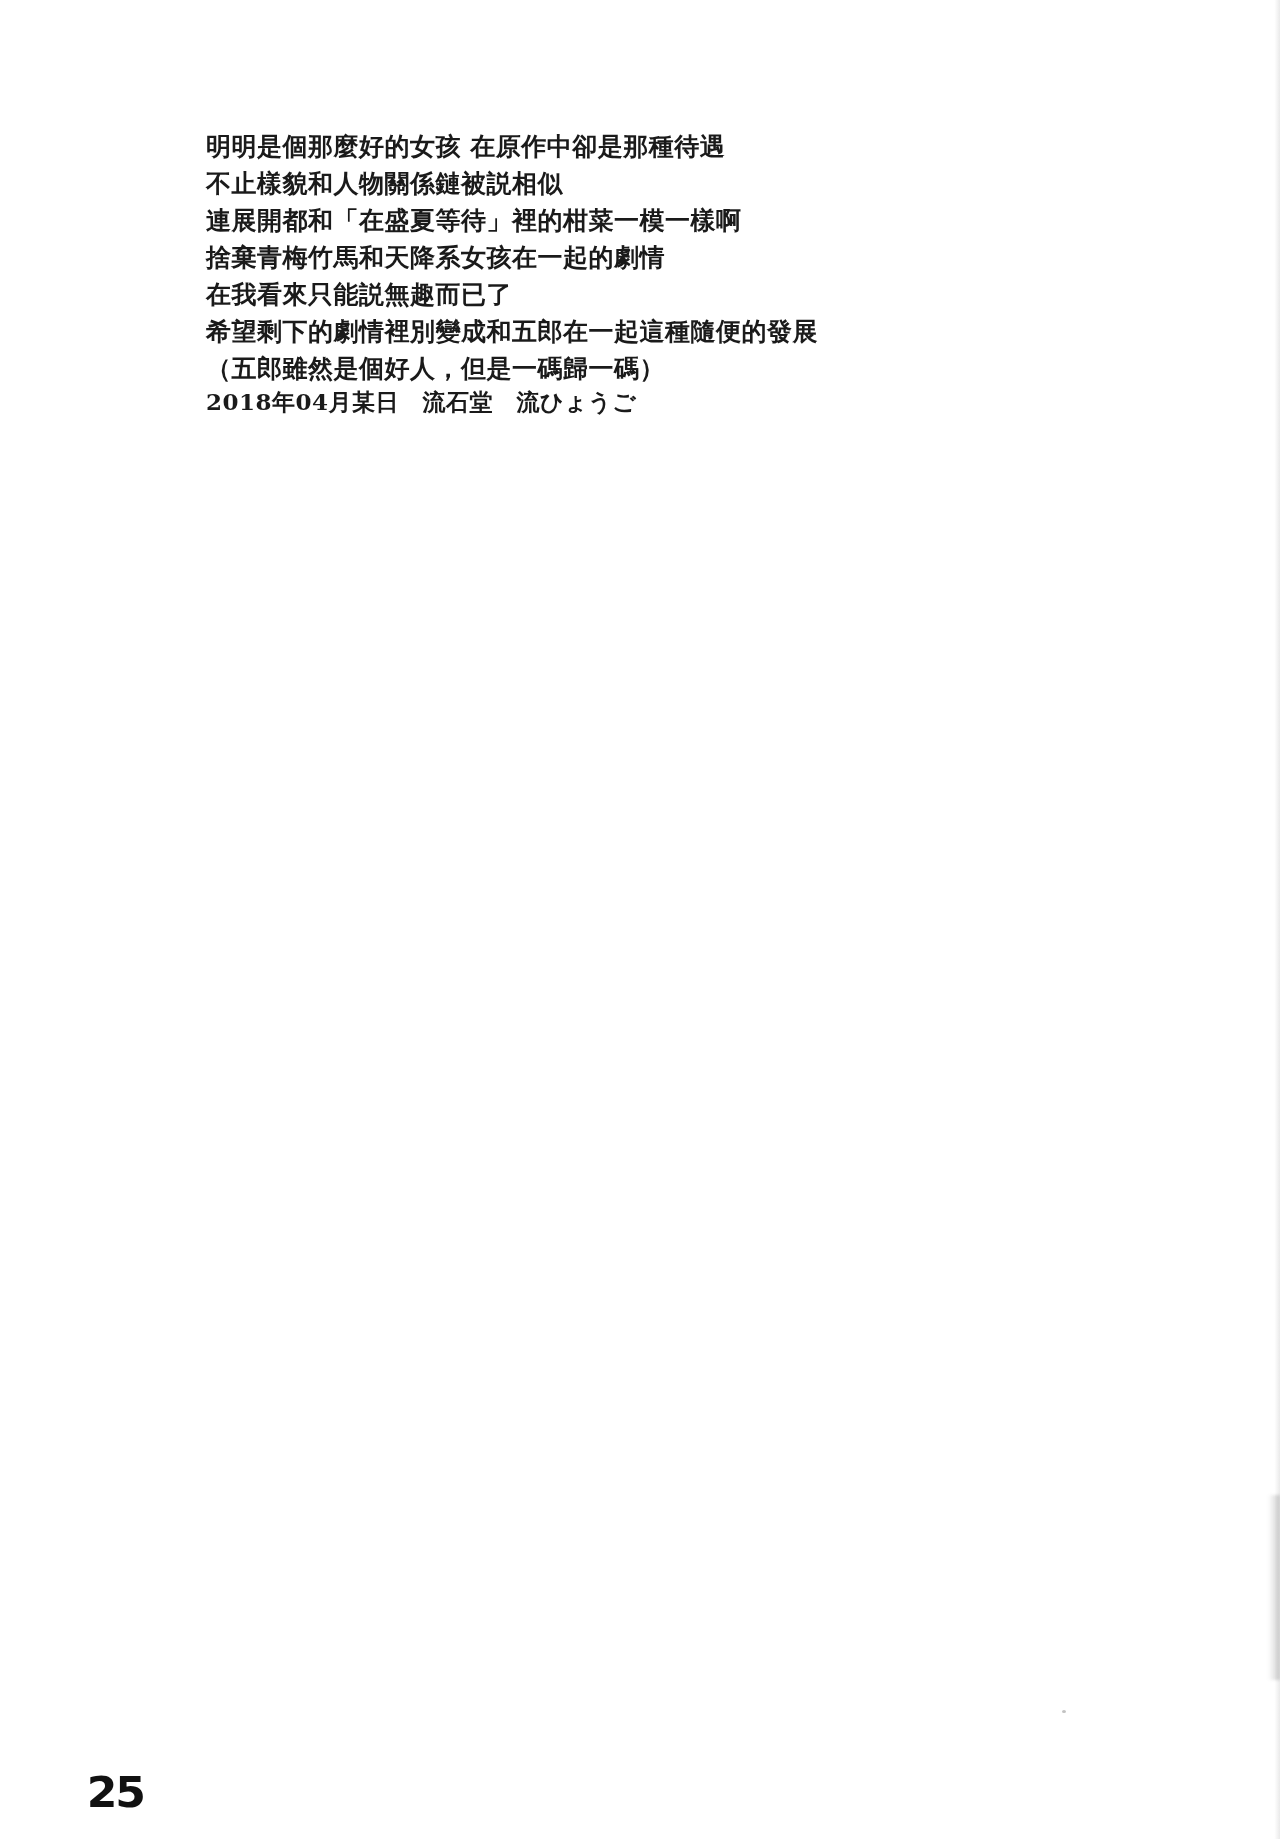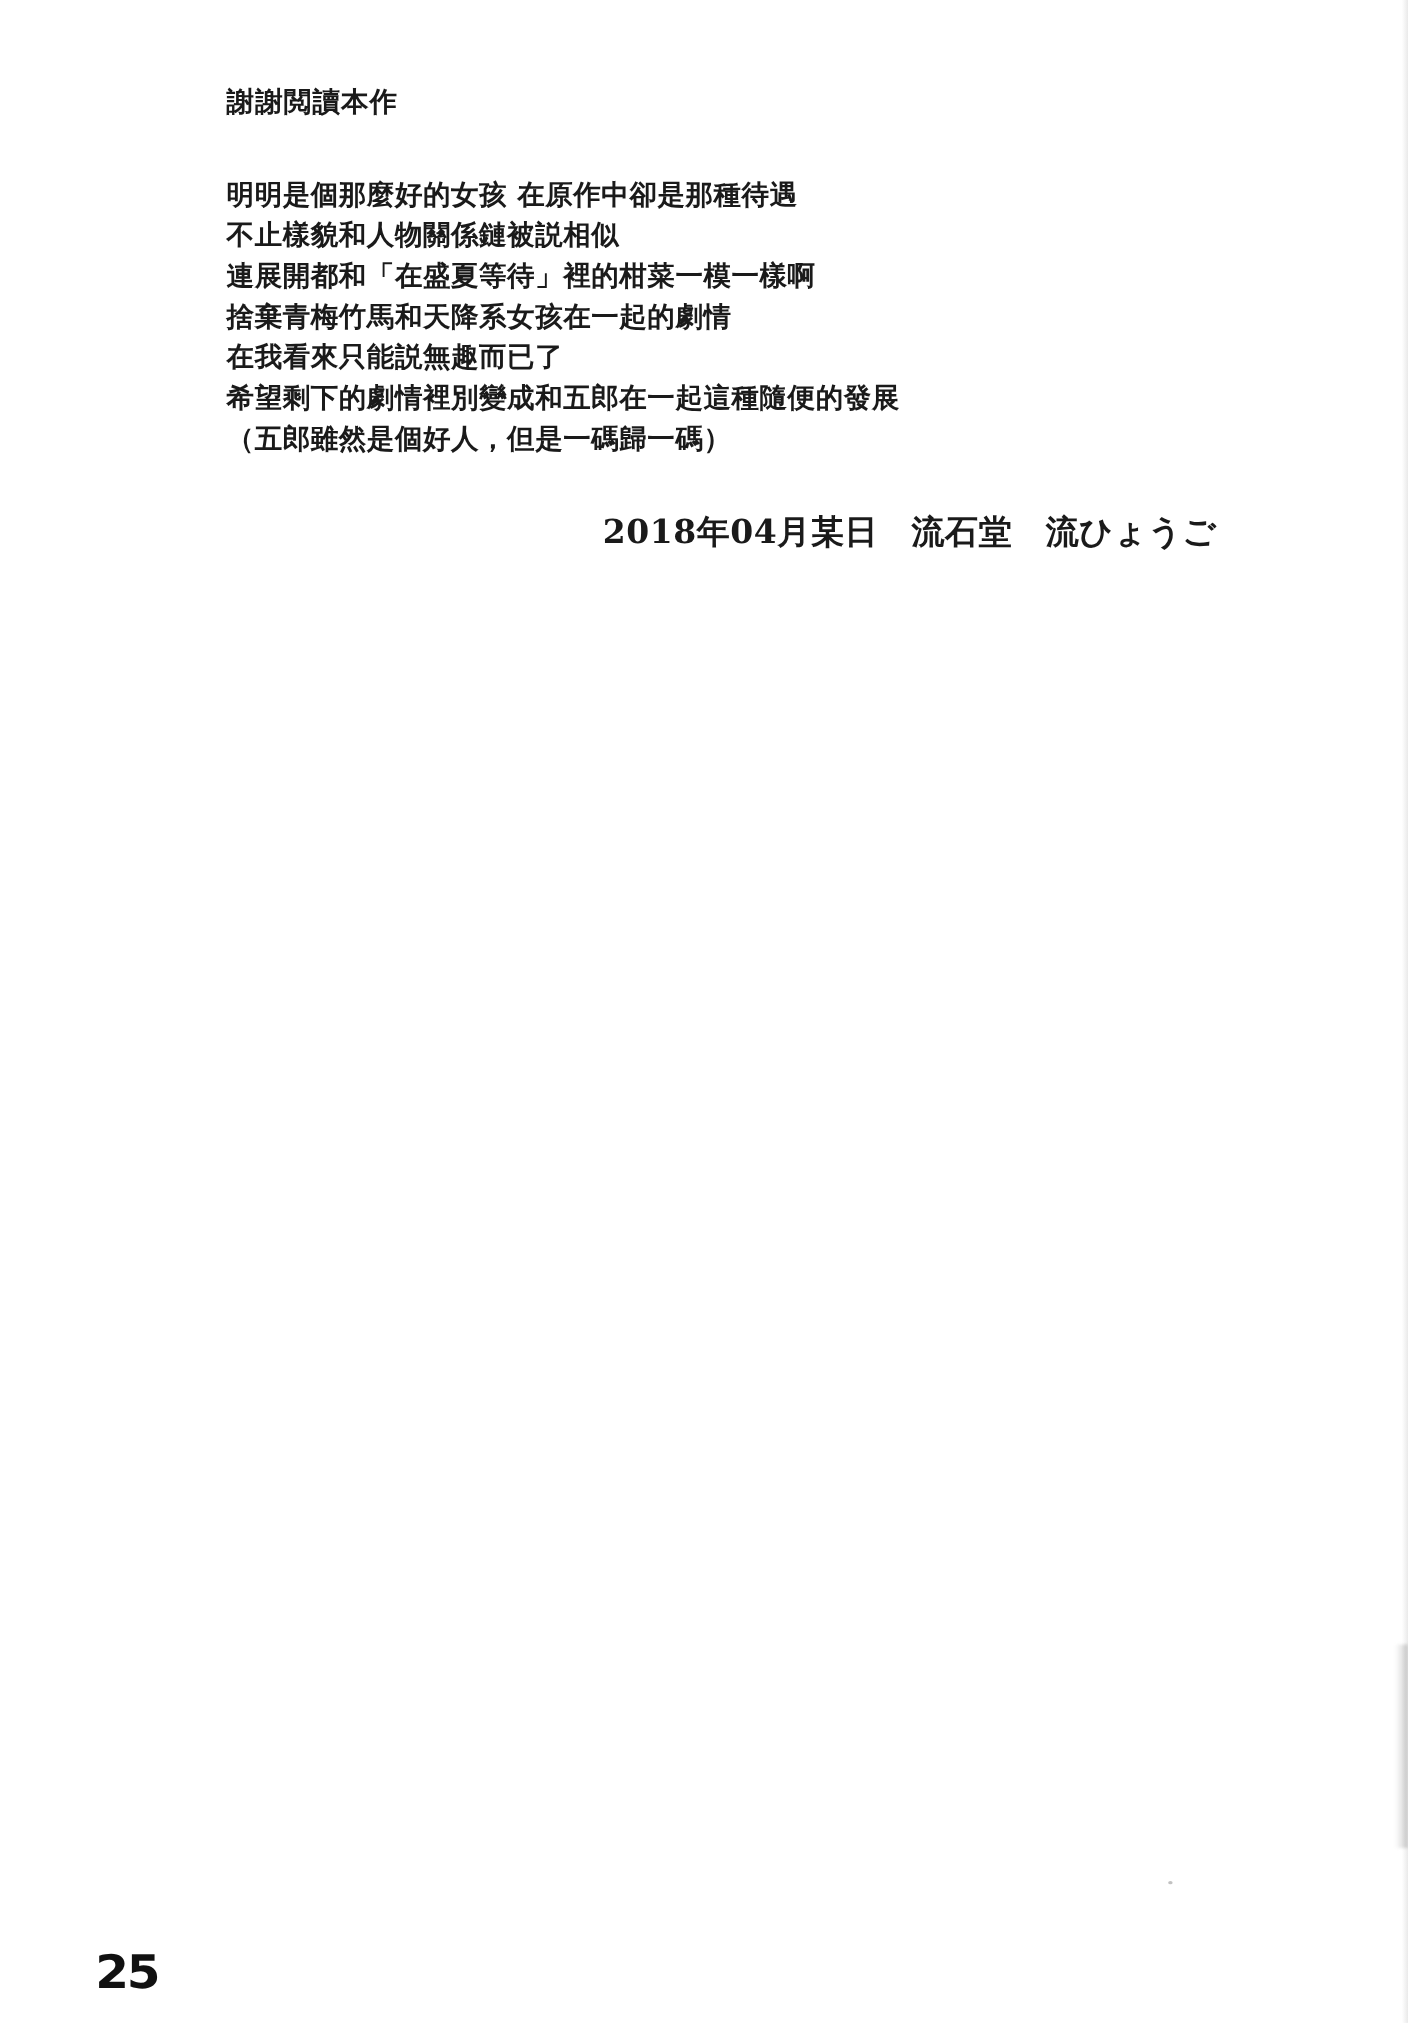--- a/index.html
+++ b/index.html
@@ -78,47 +78,44 @@
 
   .closing {
     margin-top: 112px;
     font-size: 25px;
     font-weight: bold;
     letter-spacing: 0.5px;
     line-height: 1.3;
   }
 
   .signature {
-    margin-top: 48px;
-    font-size: 30px;
+    font-size: 23px;
     font-weight: bold;
     letter-spacing: 0.5px;
     line-height: 1.3;
-    text-align: right;
   }
 
   .page-number {
     position: absolute;
     left: 88px;
     top: 1768px;
     font-family: "DejaVu Sans", "Liberation Sans", sans-serif;
     font-size: 42px;
     font-weight: bold;
     letter-spacing: -2px;
     color: #111111;
     transform: scaleX(1.05);
   }
 </style>
 </head>
 <body>
 
 <div class="page">
 
   <div class="afterword">
-    <div class="heading">謝謝閲讀本作</div>
 
     <div class="body-block">明明是個那麼好的女孩  在原作中卻是那種待遇
 不止樣貌和人物關係鏈被説相似
 連展開都和「在盛夏等待」裡的柑菜一模一樣啊
 捨棄青梅竹馬和天降系女孩在一起的劇情
 在我看來只能説無趣而已了
 希望剩下的劇情裡別變成和五郎在一起這種隨便的發展
 （五郎雖然是個好人，但是一碼歸一碼）</div>
 
 

